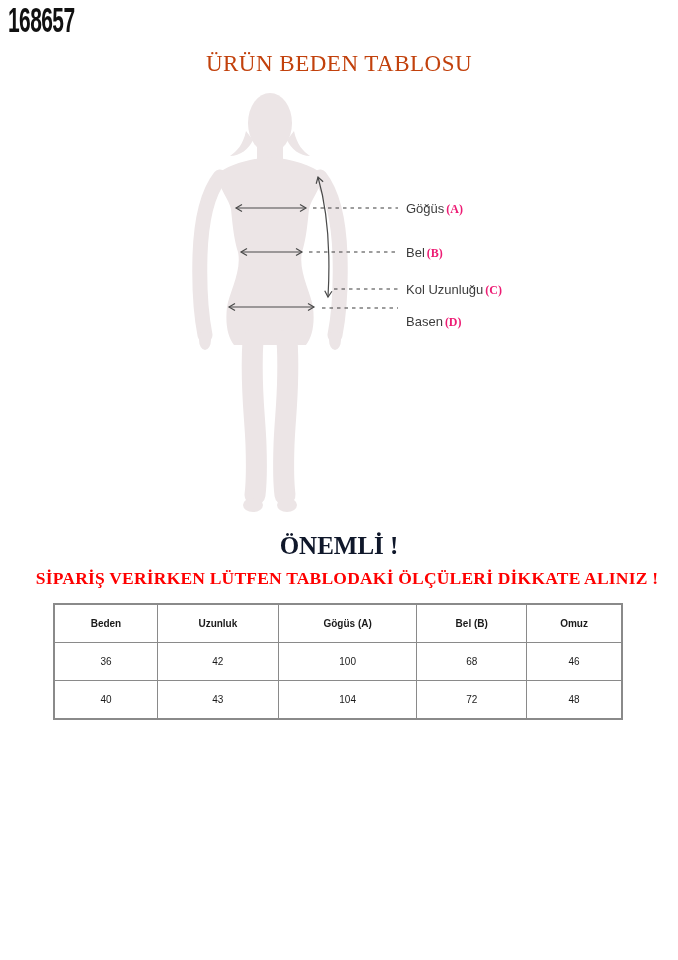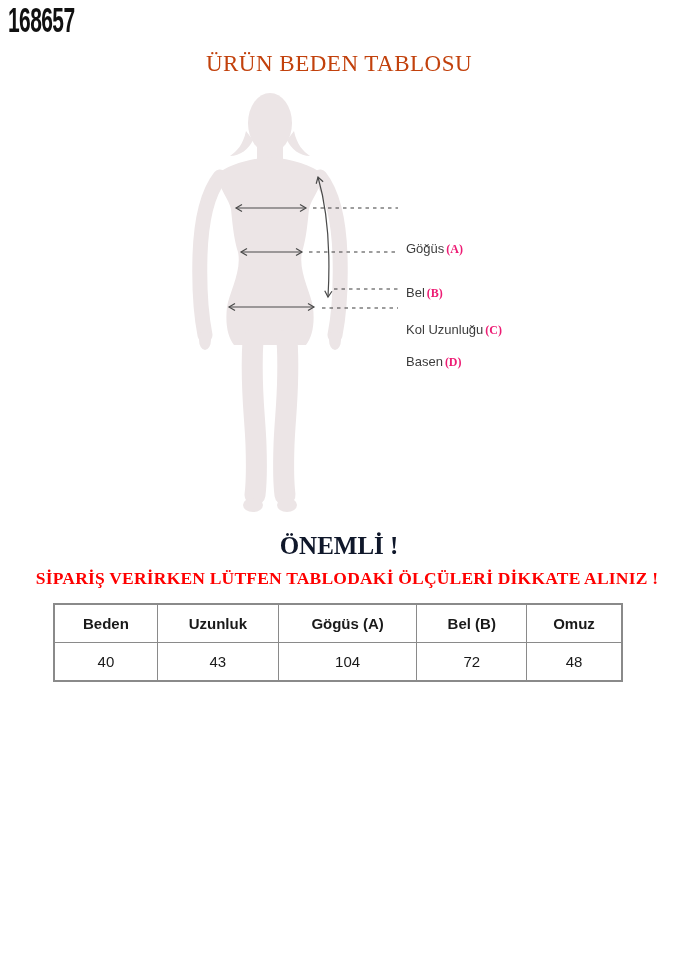--- a/index.html
+++ b/index.html
@@ -15,21 +15,21 @@
     white-space:nowrap;
   }
   .page-title{
     position:absolute;left:0;top:51px;width:100%;text-align:center;
     font-family:"Liberation Serif",serif;font-size:23px;color:#c2410c;
     letter-spacing:0.5px;
   }
   .figure-svg{position:absolute;left:150px;top:85px;}
   .measure-label{
     position:absolute;left:406px;height:15px;line-height:15px;
-    font-size:13px;color:#3c3c3c;white-space:nowrap;margin-top:40px;
+    font-size:13px;color:#3c3c3c;white-space:nowrap;
   }
   .measure-label .letter{
     font-family:"Liberation Serif",serif;font-weight:700;font-size:12px;
     margin-left:2px;
   }
   .lbl-a{top:201px;} .lbl-b{top:245px;} .lbl-c{top:282px;} .lbl-d{top:314px;}
   .notice-heading{
     position:absolute;left:0;top:532px;width:100%;text-align:center;
     font-family:"Liberation Serif",serif;font-weight:700;font-size:25px;
   }
@@ -38,21 +38,21 @@
     font-family:"Liberation Serif",serif;font-weight:700;font-size:17.5px;
     letter-spacing:0.2px;
   }
   table.size-table{
     position:absolute;left:53px;top:603px;width:570px;
     border-collapse:collapse;table-layout:fixed;
     border:2px solid #8a8a8a;
   }
   table.size-table th,table.size-table td{
     border:1px solid #8a8a8a;height:37px;text-align:center;
-    vertical-align:middle;font-size:15px;color:#1a1a1a;padding:0;
+    vertical-align:middle;font-size:10px;color:#1a1a1a;padding:0;
   }
   table.size-table th{font-weight:700;}
   col.c1{width:18.2%;} col.c2{width:21.3%;} col.c3{width:24.4%;}
   col.c4{width:19.3%;} col.c5{width:16.8%;}
 </style>
 </head>
 <body>
 
 <div class="product-code">168657</div>
 
@@ -137,20 +137,27 @@
     <tr>
       <th>Beden</th>
       <th>Uzunluk</th>
       <th>Gögüs (A)</th>
       <th>Bel (B)</th>
       <th>Omuz</th>
     </tr>
   </thead>
   <tbody>
     <tr>
+      <td>36</td>
+      <td>42</td>
+      <td>100</td>
+      <td>68</td>
+      <td>46</td>
+    </tr>
+    <tr>
       <td>40</td>
       <td>43</td>
       <td>104</td>
       <td>72</td>
       <td>48</td>
     </tr>
   </tbody>
 </table>
 
 </body></html>

